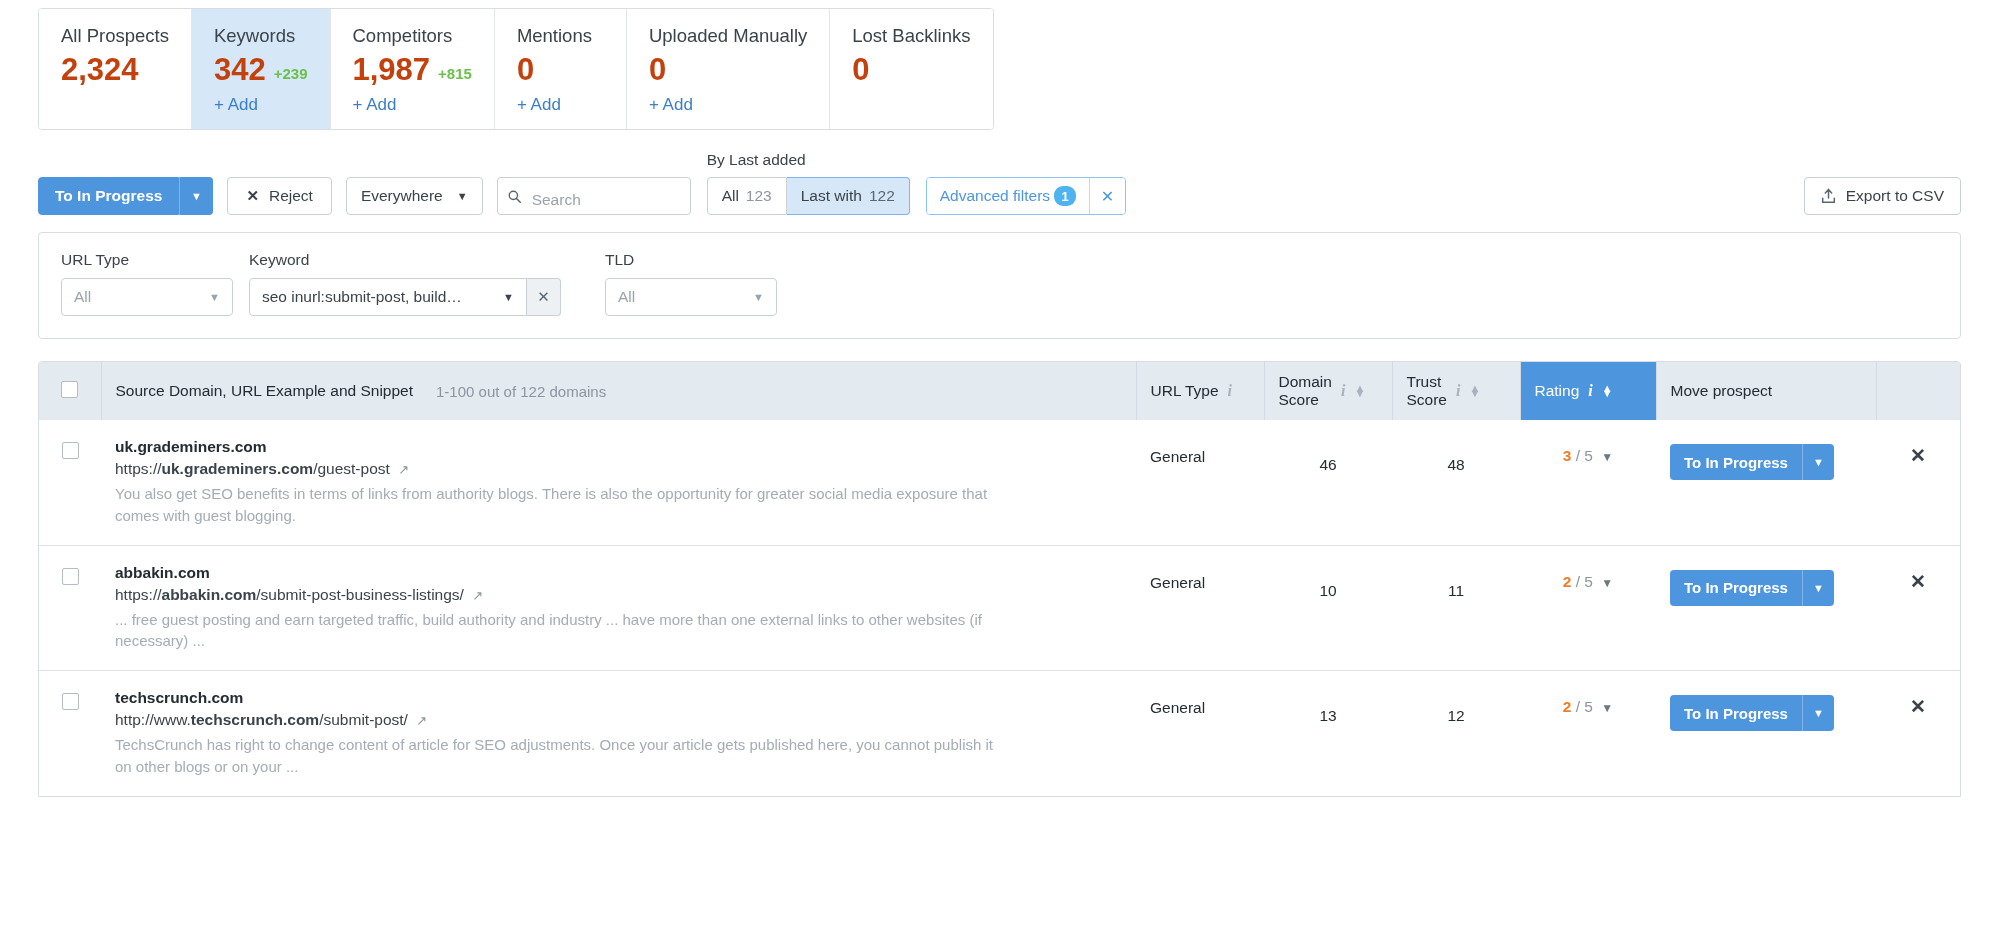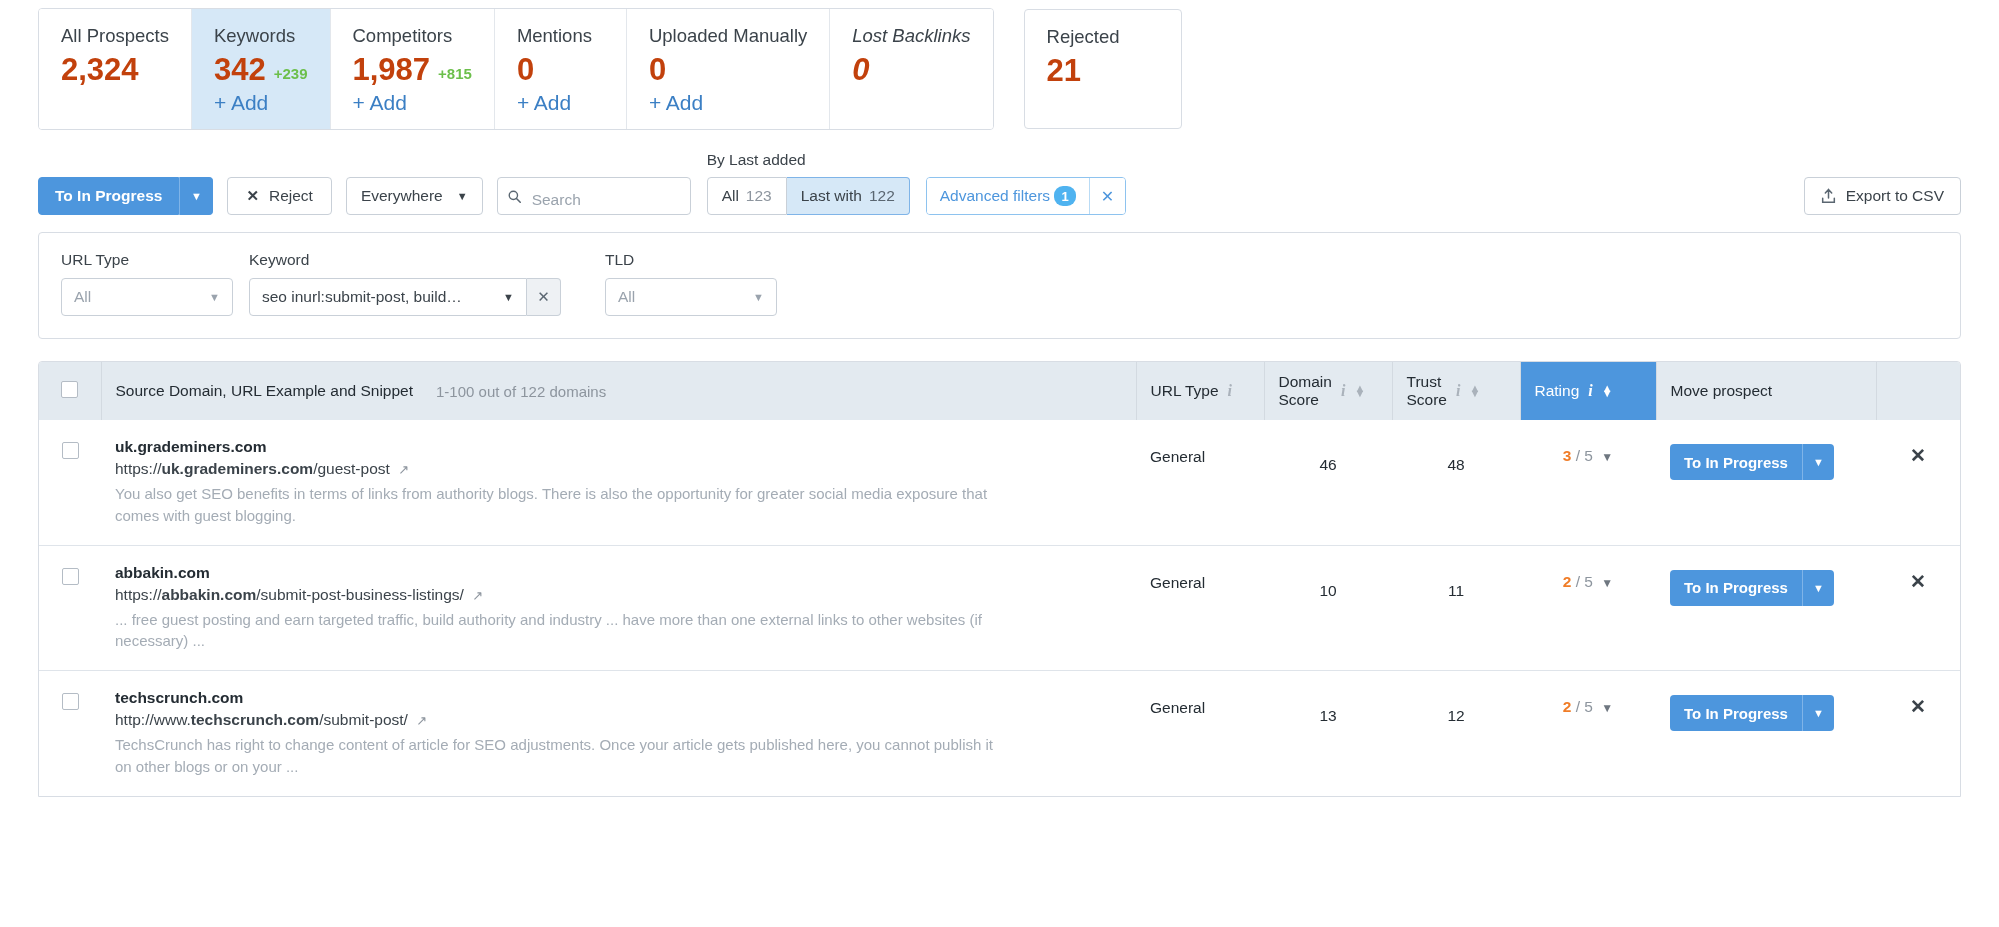--- a/index.html
+++ b/index.html
@@ -8,41 +8,41 @@
     width: 1999px; height: 927px;
     background: #ffffff;
     font-family: "Liberation Sans", sans-serif;
     color: #242c33;
     overflow: hidden;
   }
 
   
   .cards-row {
     display: flex;
-    align-items: center;
+    align-items: flex-end;
     padding: 8px 38px 0 38px;
   }
   .cards-group {
     display: flex;
     border: 1px solid #d8dde4;
     border-radius: 4px;
     overflow: hidden;
     background: #fff;
   }
   .card {
     padding: 16px 22px 14px 22px;
     min-width: 132px;
     border-right: 1px solid #e3e7ec;
     background: #fff;
     display: flex;
     flex-direction: column;
     justify-content: flex-start;
     height: 120px;
   }
-  .card:last-child { border-right: none; font-style: italic; }
+  .card:last-child { border-right: none; }
   .card.active { background: #d6e8f7; }
   .card-title {
     font-size: 18.5px;
     color: #3b434a;
     line-height: 1.2;
     white-space: nowrap;
   }
   .card-valrow {
     display: flex;
     align-items: flex-end;
@@ -56,21 +56,21 @@
     line-height: 1;
   }
   .card-delta {
     font-size: 15px;
     color: #6cbf4b;
     font-weight: bold;
     padding-bottom: 3px;
   }
   .card-add {
     margin-top: auto;
-    font-size: 21px;
+    font-size: 17px;
     color: #3b7fc4;
     cursor: pointer;
   }
   .card-standalone {
     margin-left: 30px;
     border: 1px solid #d8dde4;
     border-radius: 4px;
     background: #fff;
     padding: 16px 22px 14px 22px;
     min-width: 158px;
@@ -476,26 +476,20 @@
 
     <div class="card">
       <div class="card-title">Lost Backlinks</div>
       <div class="card-valrow">
         <div class="card-value">0</div>
       </div>
     </div>
 
   </div>
 
-  <div class="card-standalone">
-    <div class="card-title">Rejected</div>
-    <div class="card-valrow">
-      <div class="card-value">21</div>
-    </div>
-  </div>
 </div>
 
 <div class="toolbar">
 
   <div class="split">
     <div class="btn btn-primary">To In Progress</div>
     <div class="btn btn-primary-caret">
       <span class="caret"></span>
     </div>
   </div>

